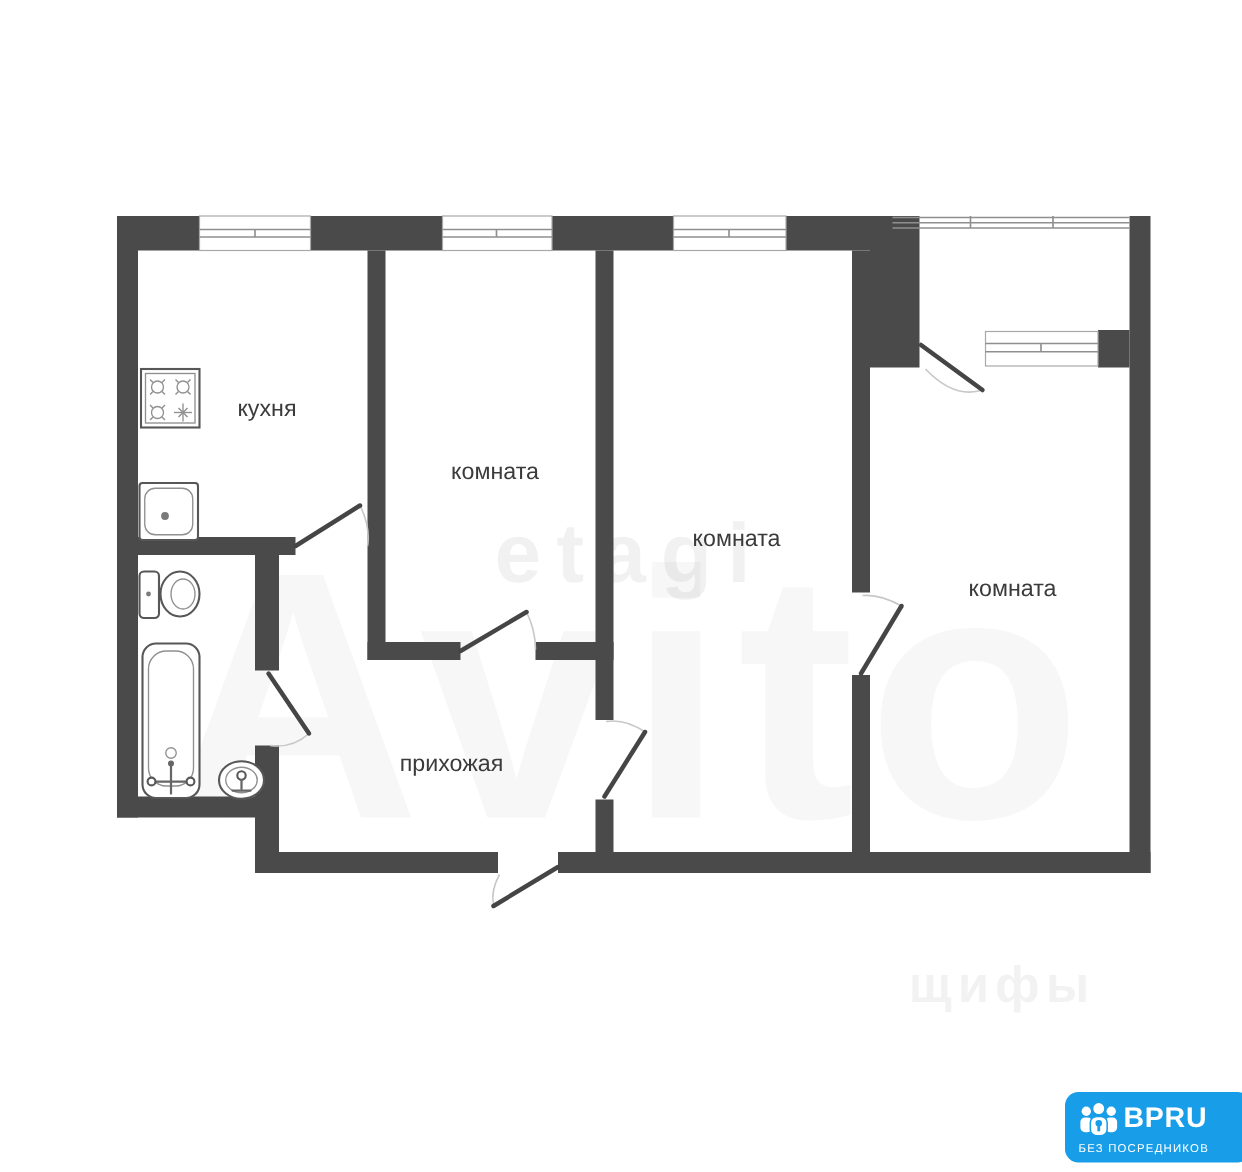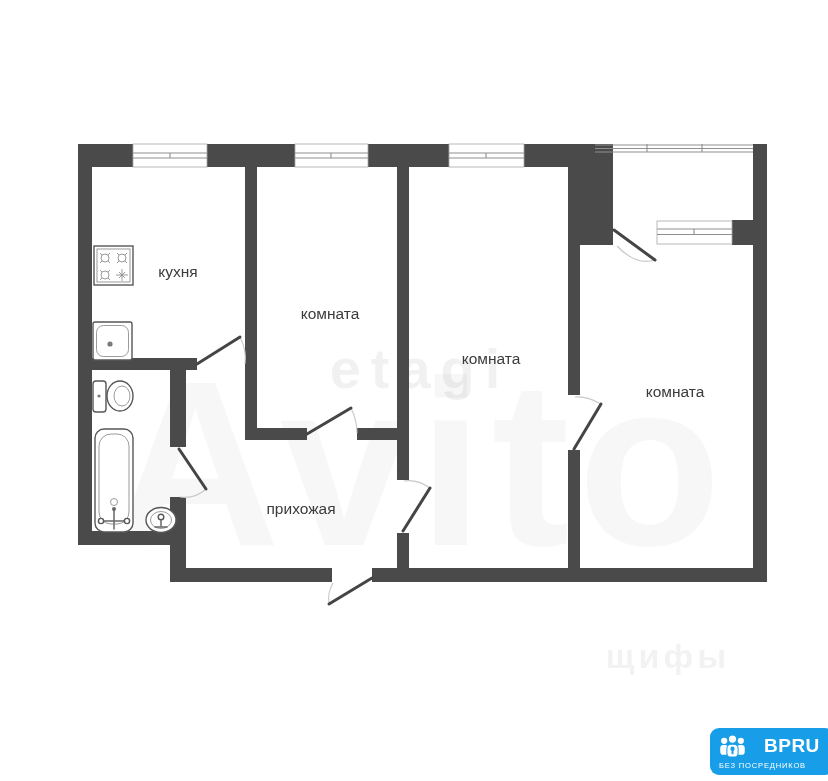--- a/index.html
+++ b/index.html
@@ -21,21 +21,21 @@
   .wm{fill:rgba(0,0,0,0.045);font-weight:bold;text-anchor:middle;}
   .wm-large{font-size:235px;fill:rgba(0,0,0,0.03);letter-spacing:8px;}
   .wm-agency{font-size:56px;fill:rgba(0,0,0,0.055);letter-spacing:10px;}
   .wm-corner{font-size:34px;fill:rgba(0,0,0,0.05);letter-spacing:4px;}
   .badge{
     position:absolute;left:710px;top:728px;width:124px;height:47px;
     background:var(--badge);border-radius:9px;color:#fff;
     display:flex;flex-direction:column;align-items:flex-start;
     padding:4px 0 0 9px;box-sizing:border-box;
   }
-  .badge-top{display:flex;align-items:center;gap:18px;height:27px;}
+  .badge-top{display:flex;align-items:center;gap:3px;height:27px;}
   .badge-title{font-size:19px;font-weight:bold;letter-spacing:0.5px;line-height:1;}
   .badge-sub{font-size:7.6px;letter-spacing:0.8px;margin-top:2px;white-space:nowrap;}
 </style>
 </head>
 <body style="--wall: #4a4a4a; --badge: #189de8; --label: #3b3b3b;">
 
 <div class="plan-wrap">
 <svg width="828" height="781" viewBox="0 0 828 781" xmlns="http://www.w3.org/2000/svg">
 
   <g>

